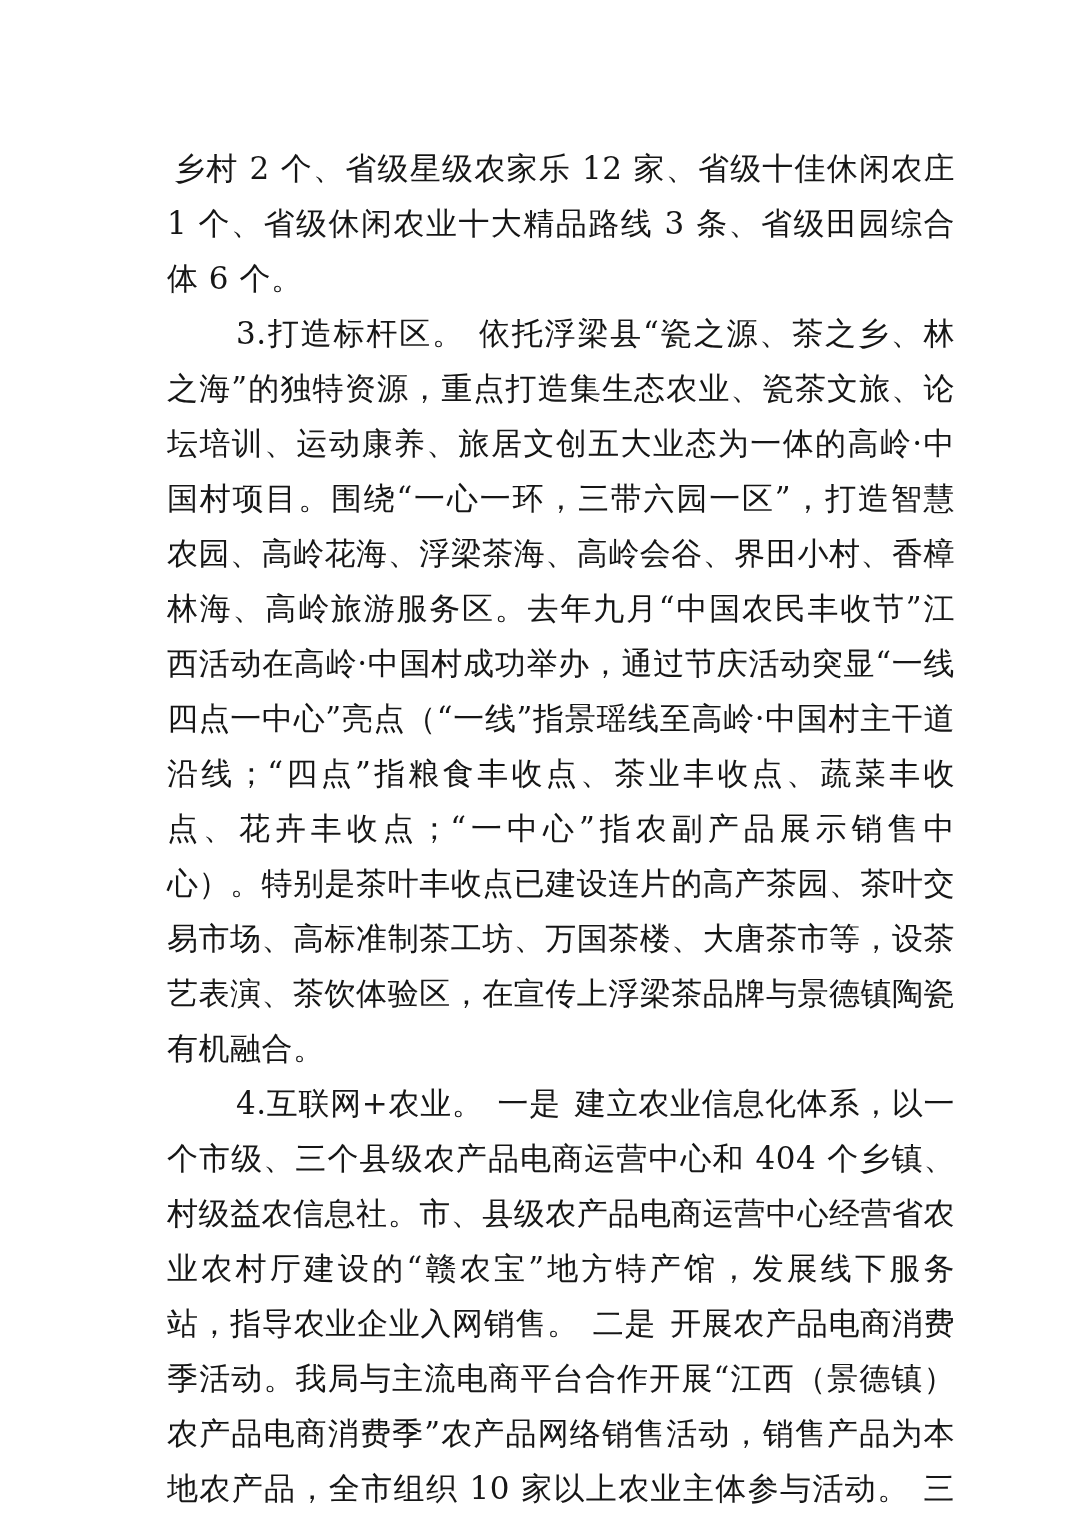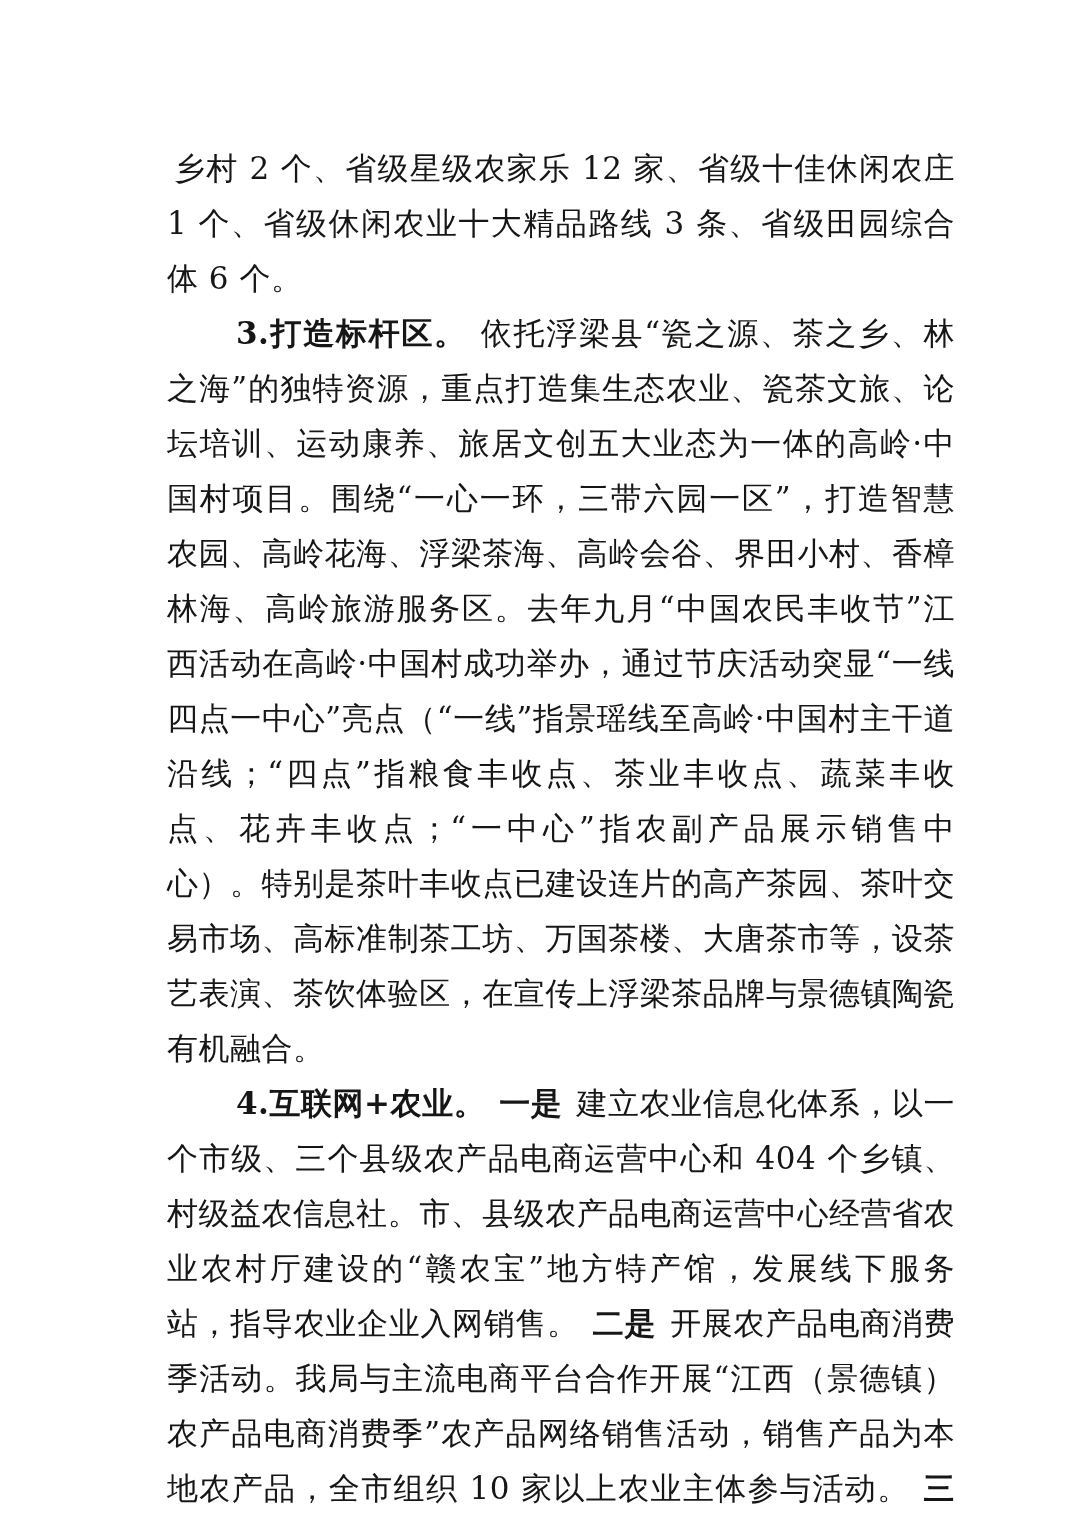--- a/index.html
+++ b/index.html
@@ -37,21 +37,21 @@
 
   .para.indent {
     text-indent: 2em;
   }
 
   .run {
     font-weight: normal;
   }
 
   .run.bold {
-    font-weight: bold;
+    font-weight: normal;
   }
 </style>
 </head>
 <body>
 
 <div class="page">
   <div class="doc-body">
       <p class="para"><span class="run">乡村 2 个、省级星级农家乐 12 家、省级十佳休闲农庄 1 个、省级休闲农业十大精品路线 3 条、省级田园综合体 6 个。</span></p>
       <p class="para indent"><span class="run bold">3.打造标杆区。</span><span class="run">依托浮梁县“瓷之源、茶之乡、林之海”的独特资源，重点打造集生态农业、瓷茶文旅、论坛培训、运动康养、旅居文创五大业态为一体的高岭·中国村项目。围绕“一心一环，三带六园一区”，打造智慧农园、高岭花海、浮梁茶海、高岭会谷、界田小村、香樟林海、高岭旅游服务区。去年九月“中国农民丰收节”江西活动在高岭·中国村成功举办，通过节庆活动突显“一线四点一中心”亮点（“一线”指景瑶线至高岭·中国村主干道沿线；“四点”指粮食丰收点、茶业丰收点、蔬菜丰收点、花卉丰收点；“一中心”指农副产品展示销售中心）。特别是茶叶丰收点已建设连片的高产茶园、茶叶交易市场、高标准制茶工坊、万国茶楼、大唐茶市等，设茶艺表演、茶饮体验区，在宣传上浮梁茶品牌与景德镇陶瓷有机融合。</span></p>
       <p class="para indent"><span class="run bold">4.互联网+农业。</span><span class="run bold">一是</span><span class="run">建立农业信息化体系，以一个市级、三个县级农产品电商运营中心和 404 个乡镇、村级益农信息社。市、县级农产品电商运营中心经营省农业农村厅建设的“赣农宝”地方特产馆，发展线下服务站，指导农业企业入网销售。</span><span class="run bold">二是</span><span class="run">开展农产品电商消费季活动。我局与主流电商平台合作开展“江西（景德镇）农产品电商消费季”农产品网络销售活动，销售产品为本地农产品，全市组织 10 家以上农业主体参与活动。</span><span class="run bold">三是</span><span class="run">开展农产品直播带货活动。</span></p>

